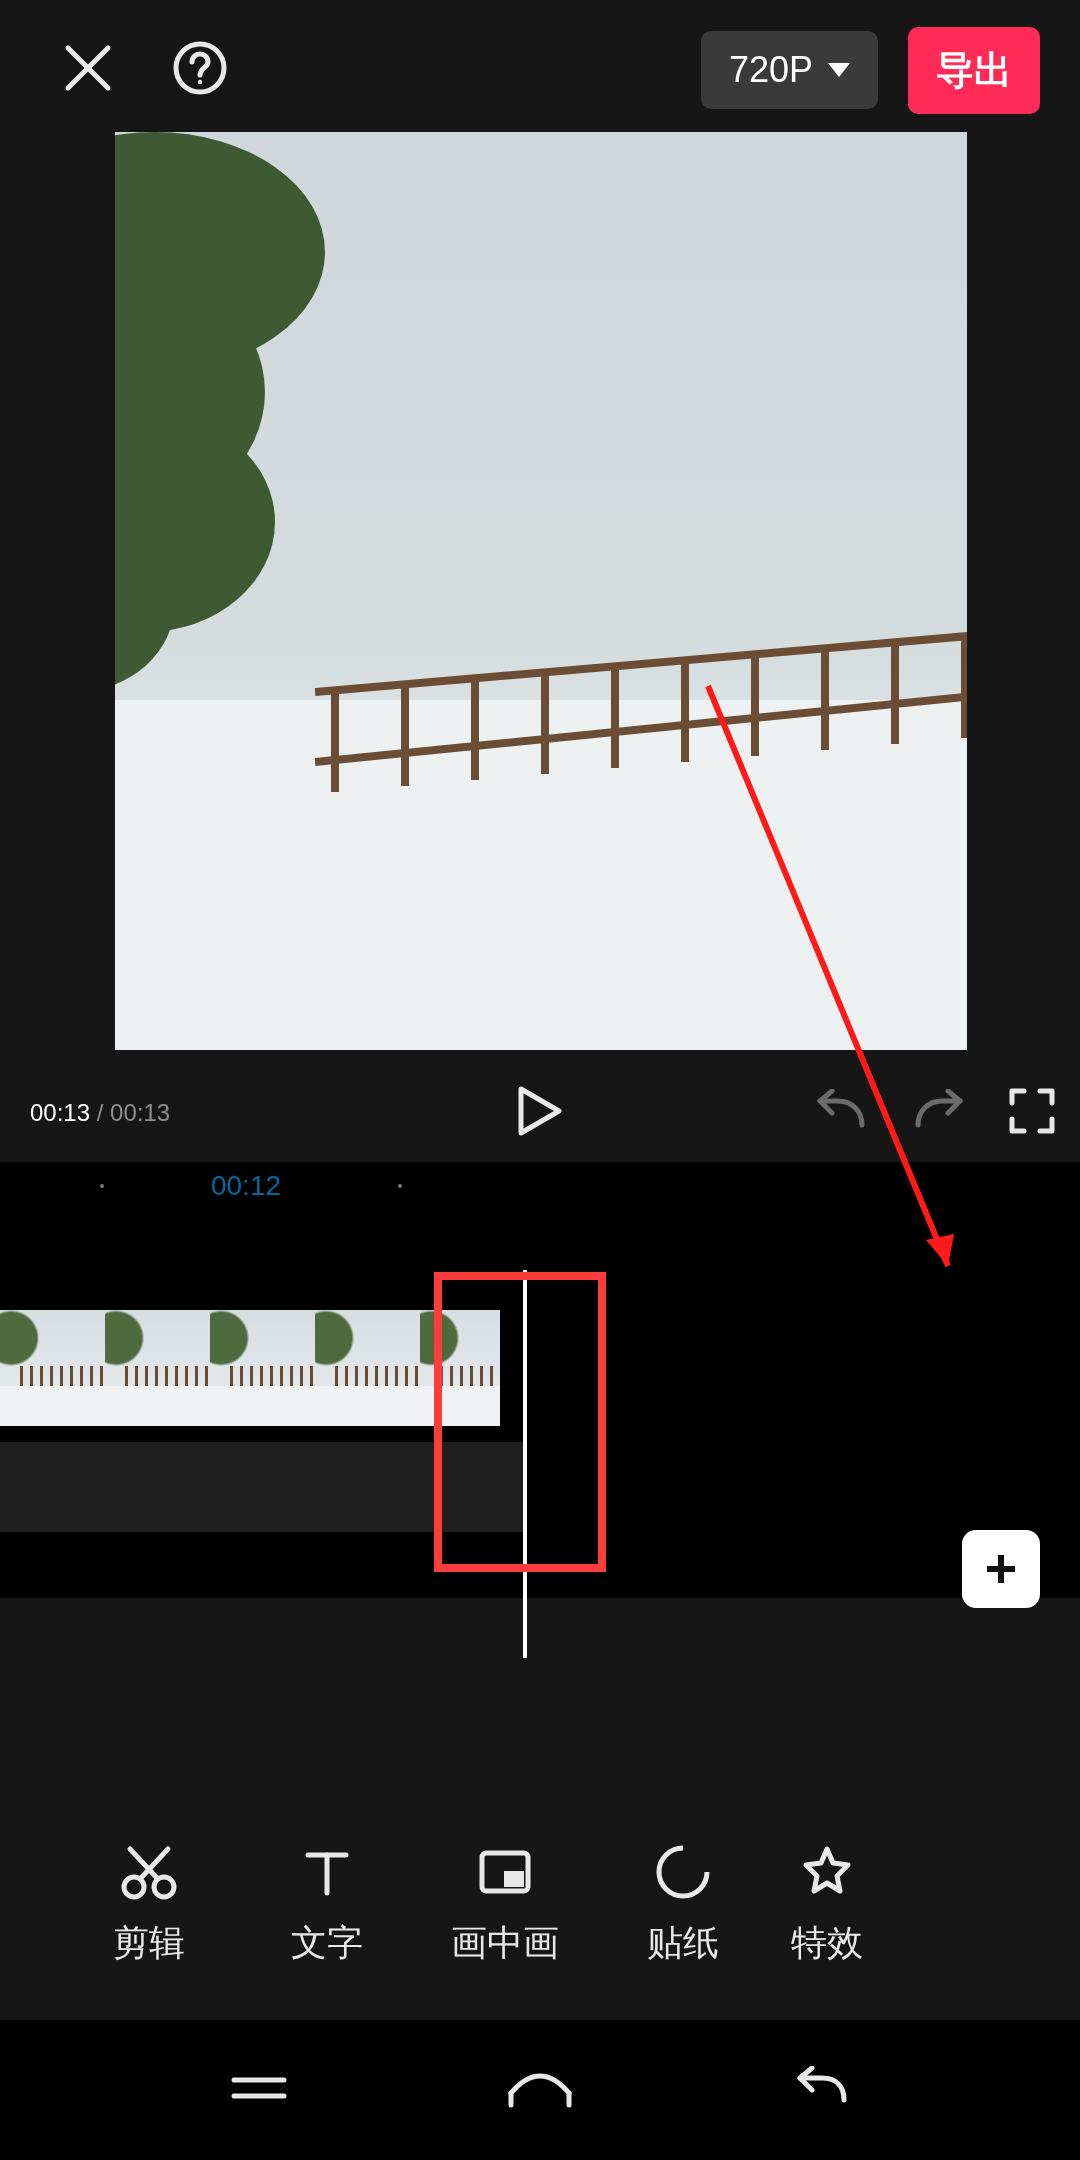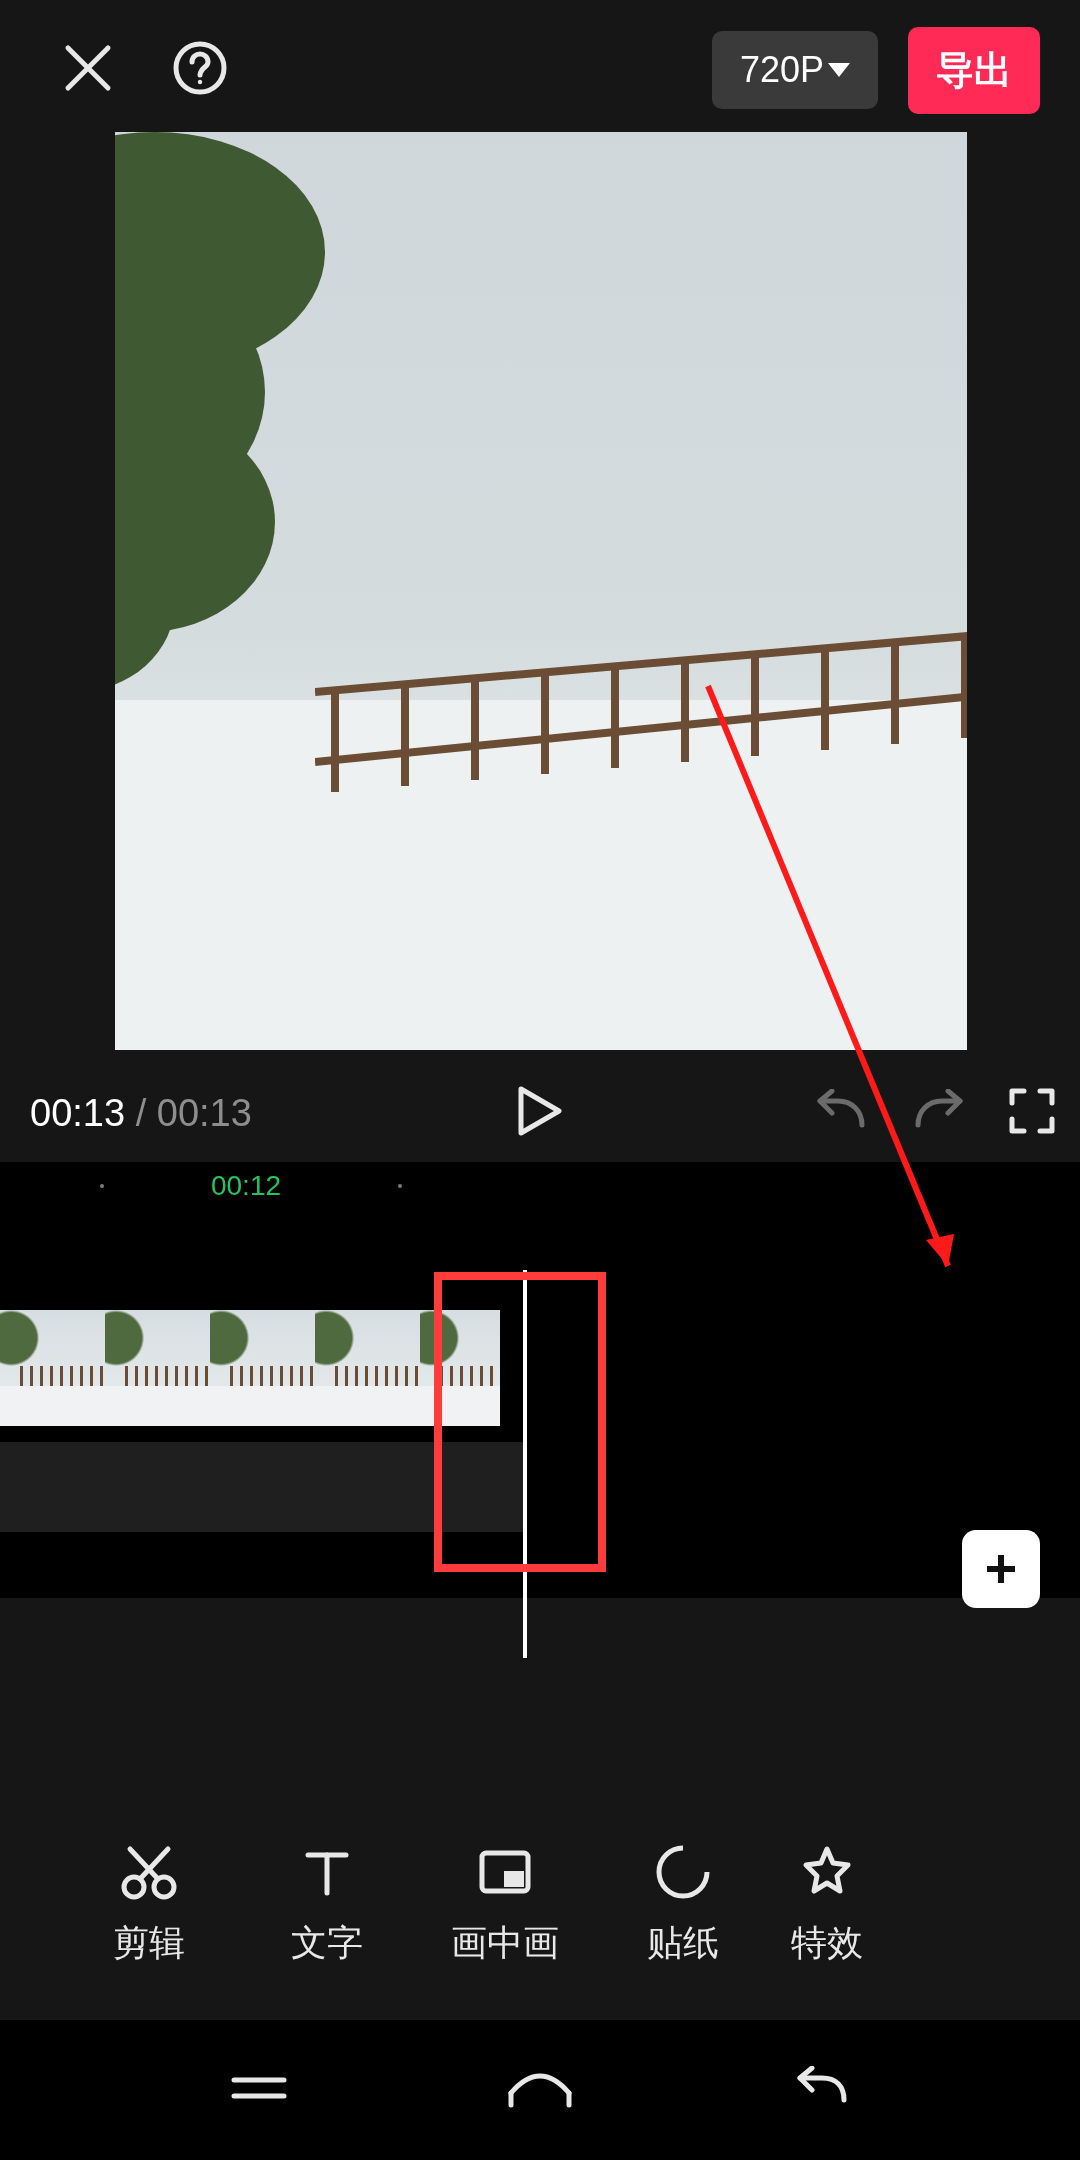--- a/index.html
+++ b/index.html
@@ -4,48 +4,48 @@
 <style>
   * { margin: 0; padding: 0; box-sizing: border-box; }
   html, body { width: 1080px; height: 2160px; background: #000; color: #fff; font-family: -apple-system, "Helvetica Neue", Arial, sans-serif; overflow: hidden; }
   .app { position: relative; width: 1080px; height: 2160px; background: #161616; }
 
   
   .topbar { position: absolute; top: 20px; left: 0; width: 100%; height: 100px; display: flex; align-items: center; }
   .topbar .close { margin-left: 62px; }
   .topbar .help { margin-left: 58px; }
   .topbar .spacer { flex: 1 1 auto; }
-  .res-btn { display: flex; align-items: center; gap: 4px; background: #3a3a3a; color: #fff; border-radius: 10px; padding: 18px 28px; font-size: 36px; margin-right: 30px; }
+  .res-btn { display: flex; align-items: center; gap: 15px; background: #3a3a3a; color: #fff; border-radius: 10px; padding: 18px 28px; font-size: 36px; margin-right: 30px; }
   .export-btn { background: #ff2b56; color: #fff; border-radius: 10px; padding: 18px 28px; font-size: 38px; font-weight: 600; margin-right: 40px; }
 
   .icon-stroke { stroke: #e8e8e8; stroke-width: 5; fill: none; stroke-linecap: round; stroke-linejoin: round; }
   .icon-stroke.dim { stroke: #6b6b6b; }
 
   
   .preview { position: absolute; top: 132px; left: 115px; width: 852px; height: 918px; background: #cfd6da; overflow: hidden; }
   
   .prev-sky { position:absolute; inset:0; background: linear-gradient(#cfd7db,#d5dcde 55%,#e8edef 80%,#f0f3f4); }
   .prev-tree { position:absolute; left:-120px; top:0; width:360px; height:560px; }
   .prev-tree svg { width:100%; height:100%; }
   .prev-deck { position:absolute; left:200px; top:480px; width:700px; height:220px; }
   .prev-snow { position:absolute; left:0; right:0; bottom:0; height:350px; background:#eef1f2; }
   .prev-rail line,.prev-rail polyline{stroke:#6a4d34;stroke-width:8;fill:none;}
 
   
   .playbar { position: absolute; top: 1078px; left: 0; width: 100%; height: 70px; display: flex; align-items: center; padding: 0 30px; }
-  .time { font-size: 38px; color: #fff; text-align: right; }
+  .time { font-size: 24px; color: #fff; text-align: right; }
   .time .dur { color: #8e8e8e; }
   .play-btn { position:absolute; left:50%; transform:translateX(-50%); }
   .playbar .right { position:absolute; right:24px; display:flex; align-items:center; gap:40px; }
 
   
   .timeline-wrap { position:absolute; top:1162px; left:0; width:100%; height:436px; background:#000; }
   .ruler { position:relative; height:48px; }
   .tick { position:absolute; top:22px; width:4px; height:4px; background:#7a7a7a; border-radius:50%; }
-  .tick-label { position:absolute; top:8px; font-size:28px; color:#22c55e; transform:translateX(-50%); }
+  .tick-label { position:absolute; top:8px; font-size:28px; color:#0369a1; transform:translateX(-50%); }
   .track-area { position:relative; height:388px; }
   .clip-strip { position:absolute; top:100px; left:0; height:116px; display:flex; }
   .thumb { width:105px; height:116px; background:#dfe5e7; position:relative; overflow:hidden; }
   .thumb .mini-sky{position:absolute;inset:0;background:linear-gradient(#d7dee1,#e9edef);}
   .thumb .mini-tree{position:absolute;left:-8px;top:0;width:48px;height:70px;background:radial-gradient(circle at 40% 40%, #4e6a3e 0 50%, transparent 55%);}
   .thumb .mini-rail{position:absolute;left:20px;right:0;top:56px;height:30px;background:repeating-linear-gradient(90deg,#6a4d34 0 3px,transparent 3px 10px);}
   .thumb .mini-snow{position:absolute;left:0;right:0;bottom:0;height:40px;background:#f0f2f3;}
   .thumb.last{width:80px;}
   .audio-lane { position:absolute; top:232px; left:0; width:525px; height:90px; background:#1f1f1f; }
   .playhead { position:absolute; top:60px; left:525px; width:4px; height:388px; background:#fff; transform:translateX(-2px); z-index:5;}

